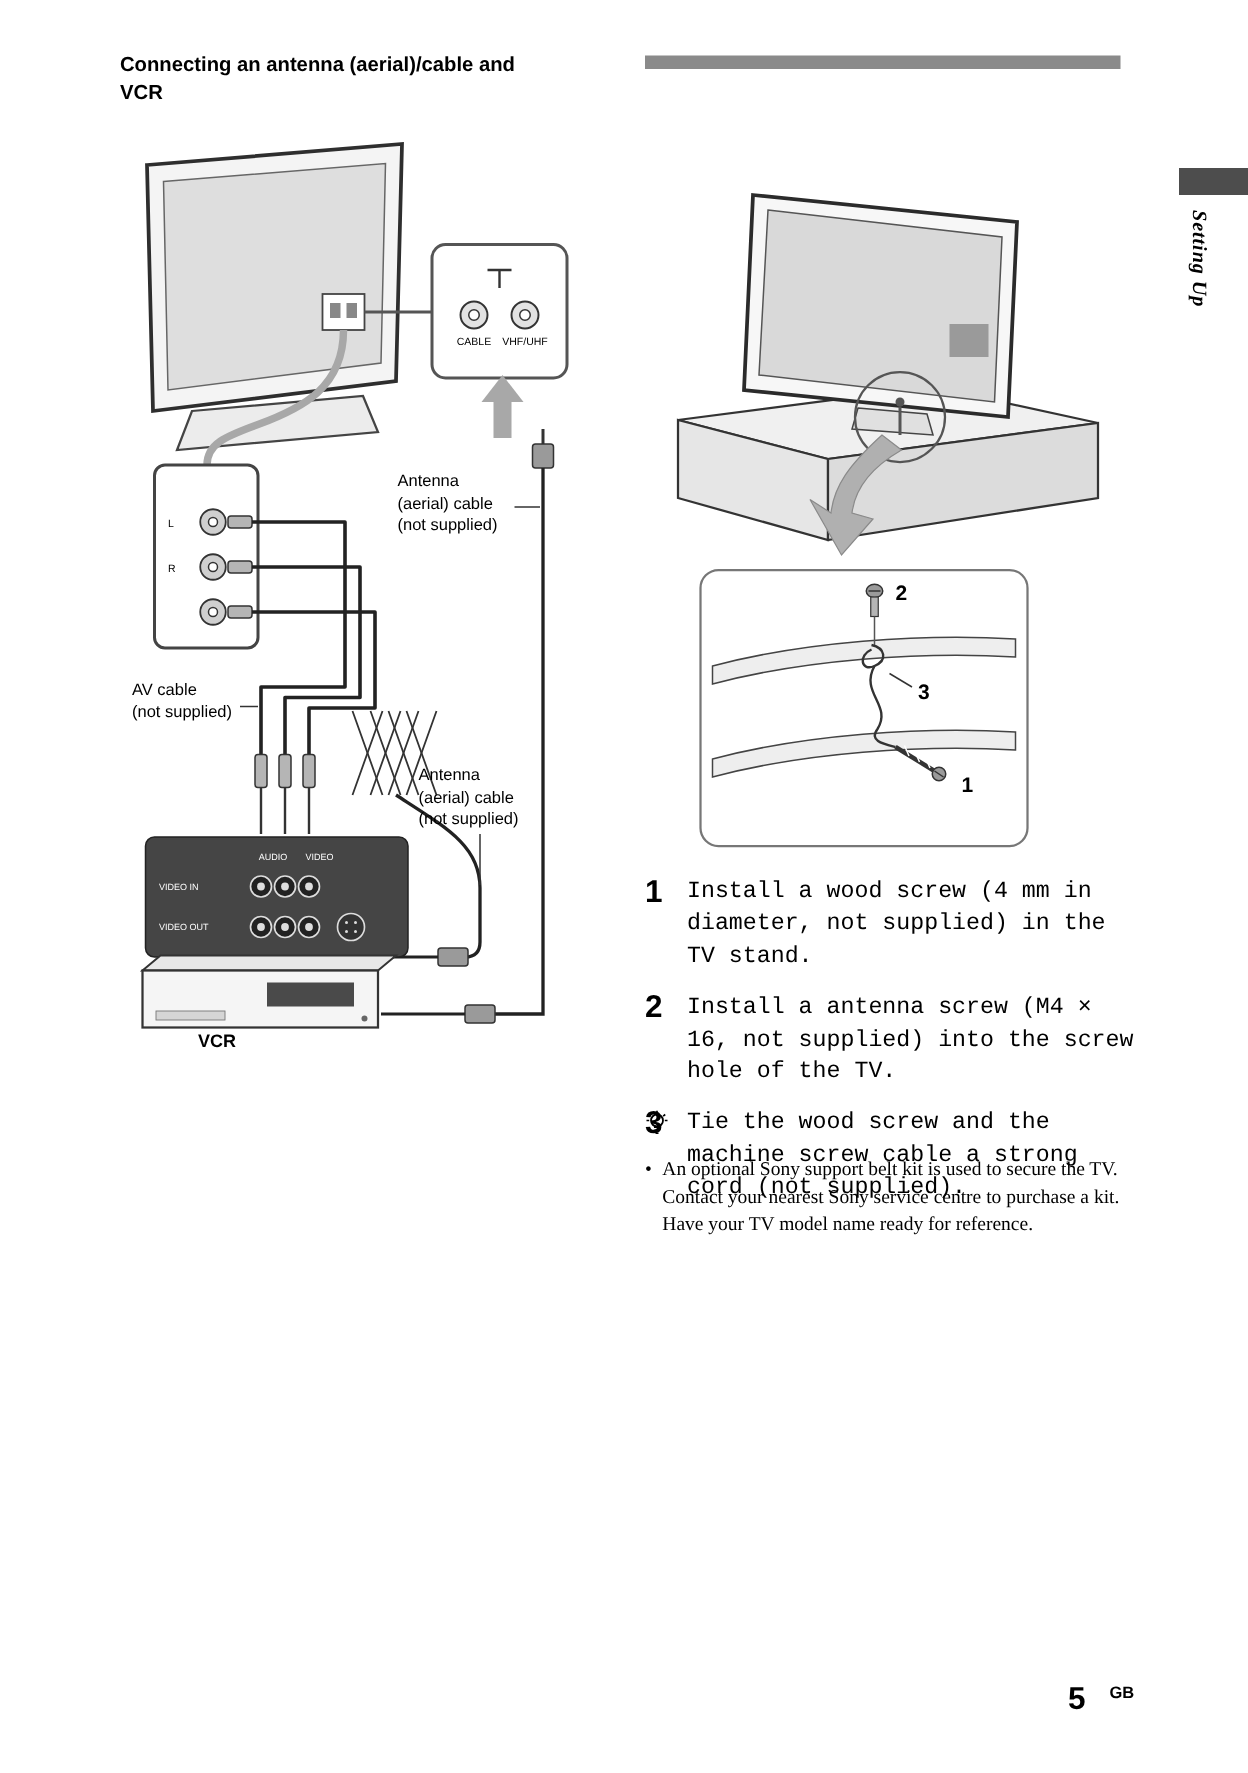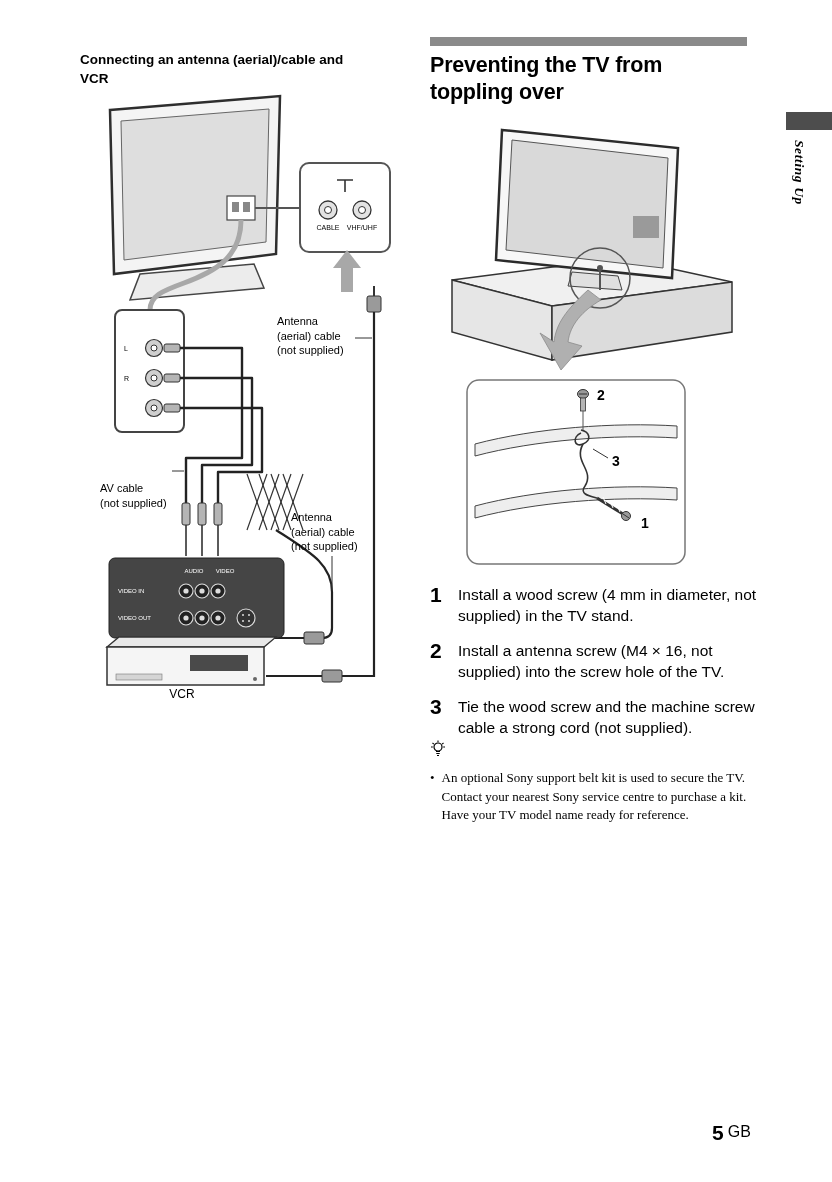--- a/index.html
+++ b/index.html
@@ -5,63 +5,63 @@
   * { margin:0; padding:0; box-sizing:border-box; }
   html,body { background:#ffffff; }
   .page {
     position:relative; width:832px; height:1182px; background:#fff;
     font-family:"Liberation Sans", sans-serif; color:#000; overflow:hidden;
   }
   .abs { position:absolute; }
 
   .left-heading {
     left:80px; top:34px; width:292px;
-    font-size:13.5px; font-weight:bold; line-height:1.4;margin-top:17px;
+    font-size:13.5px; font-weight:bold; line-height:1.4;
   }
   .section-bar { left:430px; top:37px; width:317px; height:9px; background:#8a8a8a; }
   .right-heading {
     left:430px; top:52px; width:312px;
     font-size:21.5px; font-weight:bold; line-height:1.24; letter-spacing:-0.2px;
   }
 
-  .diagram-left  { left:92px;  top:90px;  width:310px; height:622px; }
+  .diagram-left  { left:80px;  top:90px;  width:310px; height:622px; }
   .diagram-tv    { left:440px; top:118px; width:300px; height:265px; }
   .diagram-detail{ left:465px; top:378px; width:222px; height:188px; }
   .diagram-left svg, .diagram-tv svg, .diagram-detail svg { position:absolute; left:0; top:0; }
 
   .diagram-label {
     position:absolute; font-size:11px; line-height:1.32; white-space:pre-line;
   }
   .label-antenna-top    { left:185px; top:224px; width:90px; }
-  .label-av-cable       { left:8px;   top:363px; width:80px;margin-top:28px; }
+  .label-av-cable       { left:8px;   top:363px; width:80px; }
   .label-antenna-bottom { left:199px; top:420px; width:90px; }
-  .label-vcr { left:52px; top:597px; width:76px; text-align:center; font-size:12px; white-space:normal; }
+  .label-vcr { left:52px; top:597px; width:76px; text-align:left; font-size:12px; white-space:normal;font-weight:bold; }
 
   .steps { left:430px; top:584px; width:330px; }
   .step  { display:flex; margin-bottom:13px; }
   .step-num  { width:28px; font-size:21px; font-weight:bold; line-height:1.05; }
-  .step-text { flex:1; font-family:Liberation Sans, sans-serif; font-size:15.5px; line-height:1.38; }
+  .step-text { flex:1; font-family:Liberation Mono, monospace; font-size:15.5px; line-height:1.38; }
 
   .tip { left:430px; top:740px; width:332px; }
   .tip-body {
     display:flex; gap:7px; margin-top:7px;
     font-family:"Liberation Serif", serif; font-size:13px; line-height:1.44;
   }
   .tip-bullet { flex:0 0 auto; }
 
   .side-tab-bar   { left:786px; top:112px; width:46px; height:18px; background:#4d4d4d; }
   .side-tab-label {
     left:791px; top:140px; writing-mode:vertical-rl;
     font-family:"Liberation Serif", serif; font-style:italic; font-weight:bold;
     font-size:13.5px; letter-spacing:0.6px;
   }
 
   .page-number { left:712px; top:1122px; display:flex; align-items:flex-start; }
   .page-number .num { font-size:21px; font-weight:bold; line-height:1; }
-  .page-number .reg { font-size:16px; font-weight:normal; margin-left:4px; margin-top:1px; }
+  .page-number .reg { font-size:11px; font-weight:bold; margin-left:16px; margin-top:1px; }
 
   svg text { font-family:"Liberation Sans", sans-serif; }
 </style>
 </head>
 <body>
 
 <div class="page">
 
   <h2 class="abs left-heading">Connecting an antenna (aerial)/cable and VCR</h2>
 
@@ -183,21 +183,20 @@
 (not supplied)</div>
     <div class="diagram-label label-av-cable">AV cable
 (not supplied)</div>
     <div class="diagram-label label-antenna-bottom">Antenna
 (aerial) cable
 (not supplied)</div>
     <div class="diagram-label label-vcr">VCR</div>
   </div>
 
   <div class="abs section-bar"></div>
-  <h1 class="abs right-heading">Preventing the TV from toppling over</h1>
 
   <div class="abs diagram-tv">
     <svg width="300" height="265" viewBox="0 0 300 265">
       <g>
         <polygon points="12,162 182,140 292,164 112,188" fill="#f0f0f0" stroke="#333" stroke-width="1.5"></polygon>
         <polygon points="12,162 112,188 112,242 12,214" fill="#e6e6e6" stroke="#333" stroke-width="1.5"></polygon>
         <polygon points="112,188 292,164 292,214 112,242" fill="#dcdcdc" stroke="#333" stroke-width="1.5"></polygon>
       </g>
       <g>
         <polygon points="62,12 238,30 232,160 56,142" fill="#f7f7f7" stroke="#2b2b2b" stroke-width="2.5"></polygon>

